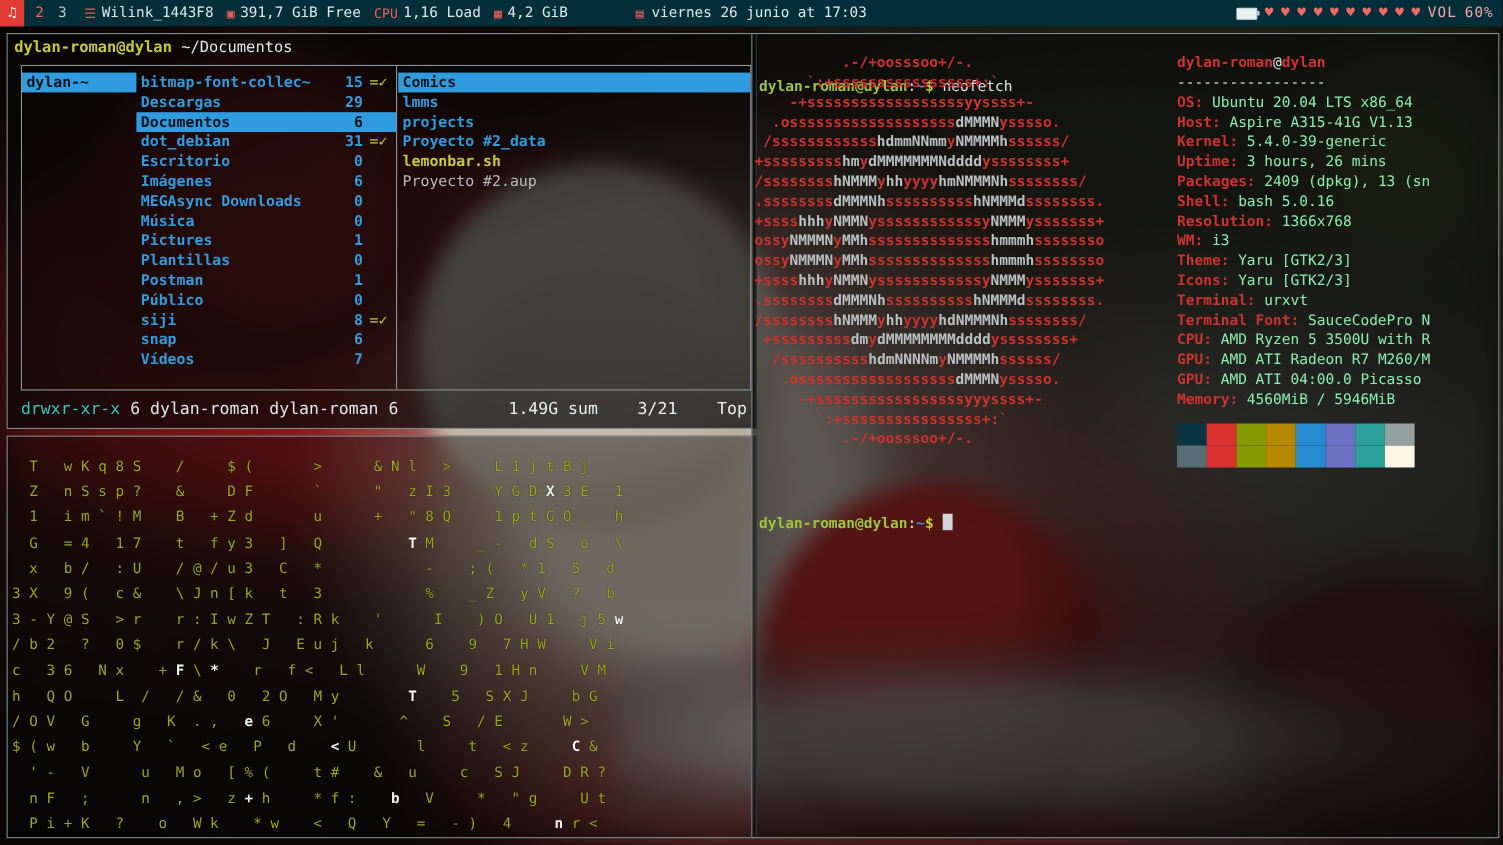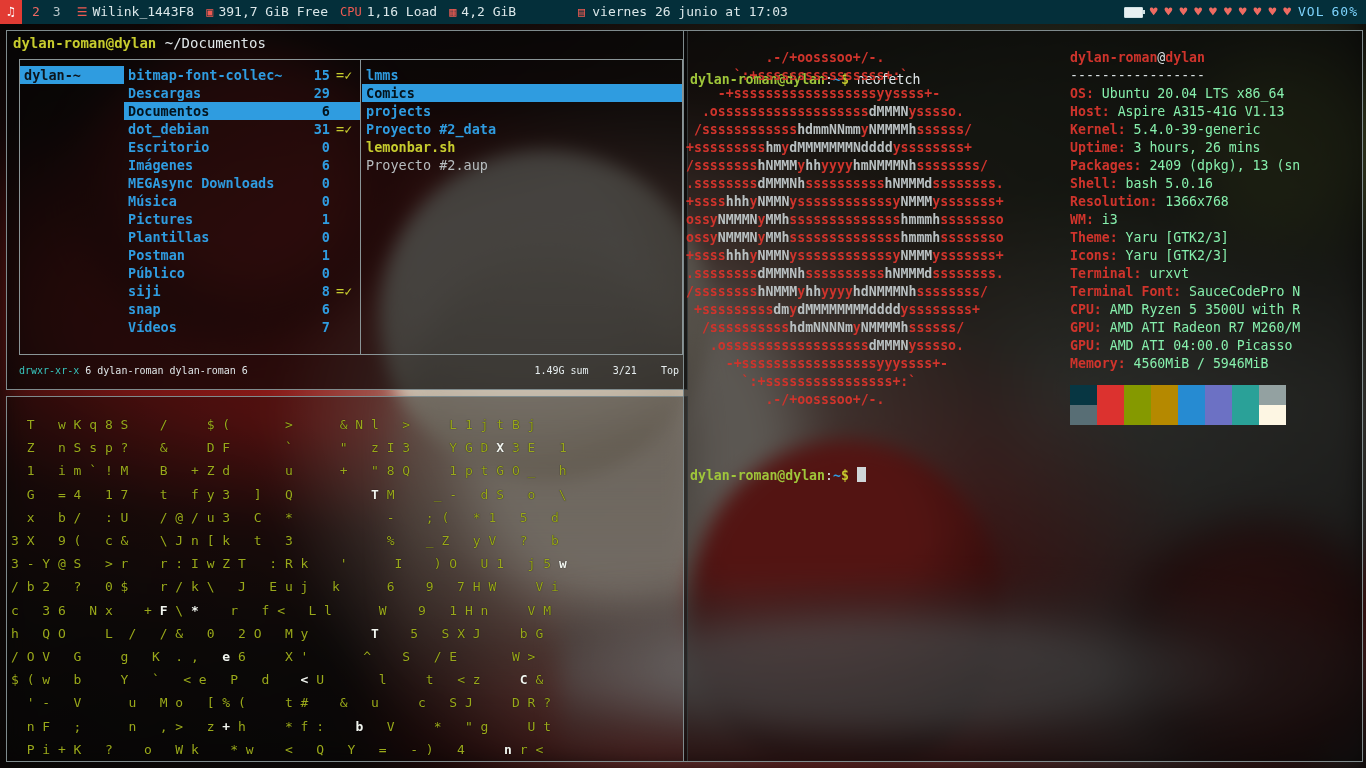--- a/index.html
+++ b/index.html
@@ -42,21 +42,21 @@
   #bar .seg{display:flex;align-items:center;gap:5px;padding:0 6px;}
   #bar .ws{color:#f06a63;padding:0 4px;}
   #bar .ws.inactive{color:#b8c7ca;}
   #bar .ic{color:#ef5a52;font-size:12px;}
   #bar .val{color:#dbe7e9;}
   #bar .center{position:absolute;left:0;right:0;text-align:center;display:flex;align-items:center;justify-content:center;gap:7px;}
   #bar .right{position:absolute;right:8px;top:0;height:24px;display:flex;align-items:center;gap:7px;}
   #bar .heart{color:#ef6b62;font-size:13px;}
   #bar .batt{width:17px;height:9px;border:1px solid #cfe0e2;border-radius:1px;background:#e8f0f1;position:relative;}
   #bar .batt:after{content:"";position:absolute;right:-3px;top:2px;width:2px;height:4px;background:#cfe0e2;}
-  #bar .volab{color:#7dd3fc;letter-spacing:1px;text-align:right;}
+  #bar .volab{color:#fca5a5;letter-spacing:1px;text-align:right;}
 
   
   .win{position:absolute;box-sizing:border-box;border:1px solid #7f8b8d;}
   .winin{position:absolute;inset:0;overflow:hidden;}
 
   
   #ranger{left:6px;top:30px;width:682px;height:360px;background:rgba(6,6,6,0.72);}
   #ranger .titleline{padding:4px 6px 2px 6px;font-size:14px;}
   #ranger .t-user{color:#c7cc2e;font-weight:bold;}
   #ranger .t-path{color:#dfe6e8;}
@@ -70,21 +70,21 @@
   .rrow .ct{margin-left:auto;color:#2f9ce0;font-weight:bold;padding-right:4px;}
   .rrow .tag{color:#c7cc2e;width:20px;text-align:left;padding-left:2px;}
   .rrow.sel{background:#2f9ce0;}
   .rrow.sel .nm,.rrow.sel .ct{color:#04131c;text-align:center;}
   .rrow.parent .nm{color:#0c141b;}
   .rrow.parent.sel{background:#2f9ce0;}
   .frow{height:18px;line-height:18px;font-size:13.5px;padding:0 4px;color:#2f9ce0;font-weight:bold;white-space:nowrap;}
   .frow.sel{background:#2f9ce0;color:#04131c;}
   .frow.exe{color:#c7cc2e;}
   .frow.plain{color:#b6bcbe;font-weight:normal;}
-  #ranger .status{position:absolute;left:12px;right:8px;bottom:8px;height:20px;line-height:20px;font-size:10px;display:flex;}
+  #ranger .status{position:absolute;left:12px;right:8px;bottom:8px;height:20px;line-height:20px;font-size:15px;display:flex;}
   #ranger .perm{color:#37c4bd;}
   #ranger .stxt{color:#dfe6e8;}
   #ranger .sright{margin-left:auto;color:#e6edef;}
 
   
   #matrix{left:6px;top:396px;width:682px;height:366px;background:rgba(4,5,4,0.42);}
   #matrix .mx{position:absolute;inset:0;padding:16px 4px;font-size:13px;line-height:23.2px;color:#9aa81b;white-space:pre;letter-spacing:0px;text-shadow:0 0 1px rgba(0,0,0,.9);}
   #matrix .mx b{color:#f2f5ef;font-weight:bold;}
 
   
@@ -255,22 +255,22 @@
               <span class="tag"></span>
             </div>
             <div class="rrow">
               <span class="nm">Vídeos</span>
               <span class="ct">7</span>
               <span class="tag"></span>
             </div>
           </div>
         <div class="sep"></div>
         <div class="col-c" id="ranger-preview">
+            <div class="frow sel">Comics</div>
             <div class="frow">lmms</div>
-            <div class="frow sel">Comics</div>
             <div class="frow">projects</div>
             <div class="frow">Proyecto #2_data</div>
             <div class="frow exe">lemonbar.sh</div>
             <div class="frow plain">Proyecto #2.aup</div>
           </div>
       </div>
 
       <div class="status">
         <span class="perm">drwxr-xr-x</span>
         <span class="stxt">&nbsp;</span>

